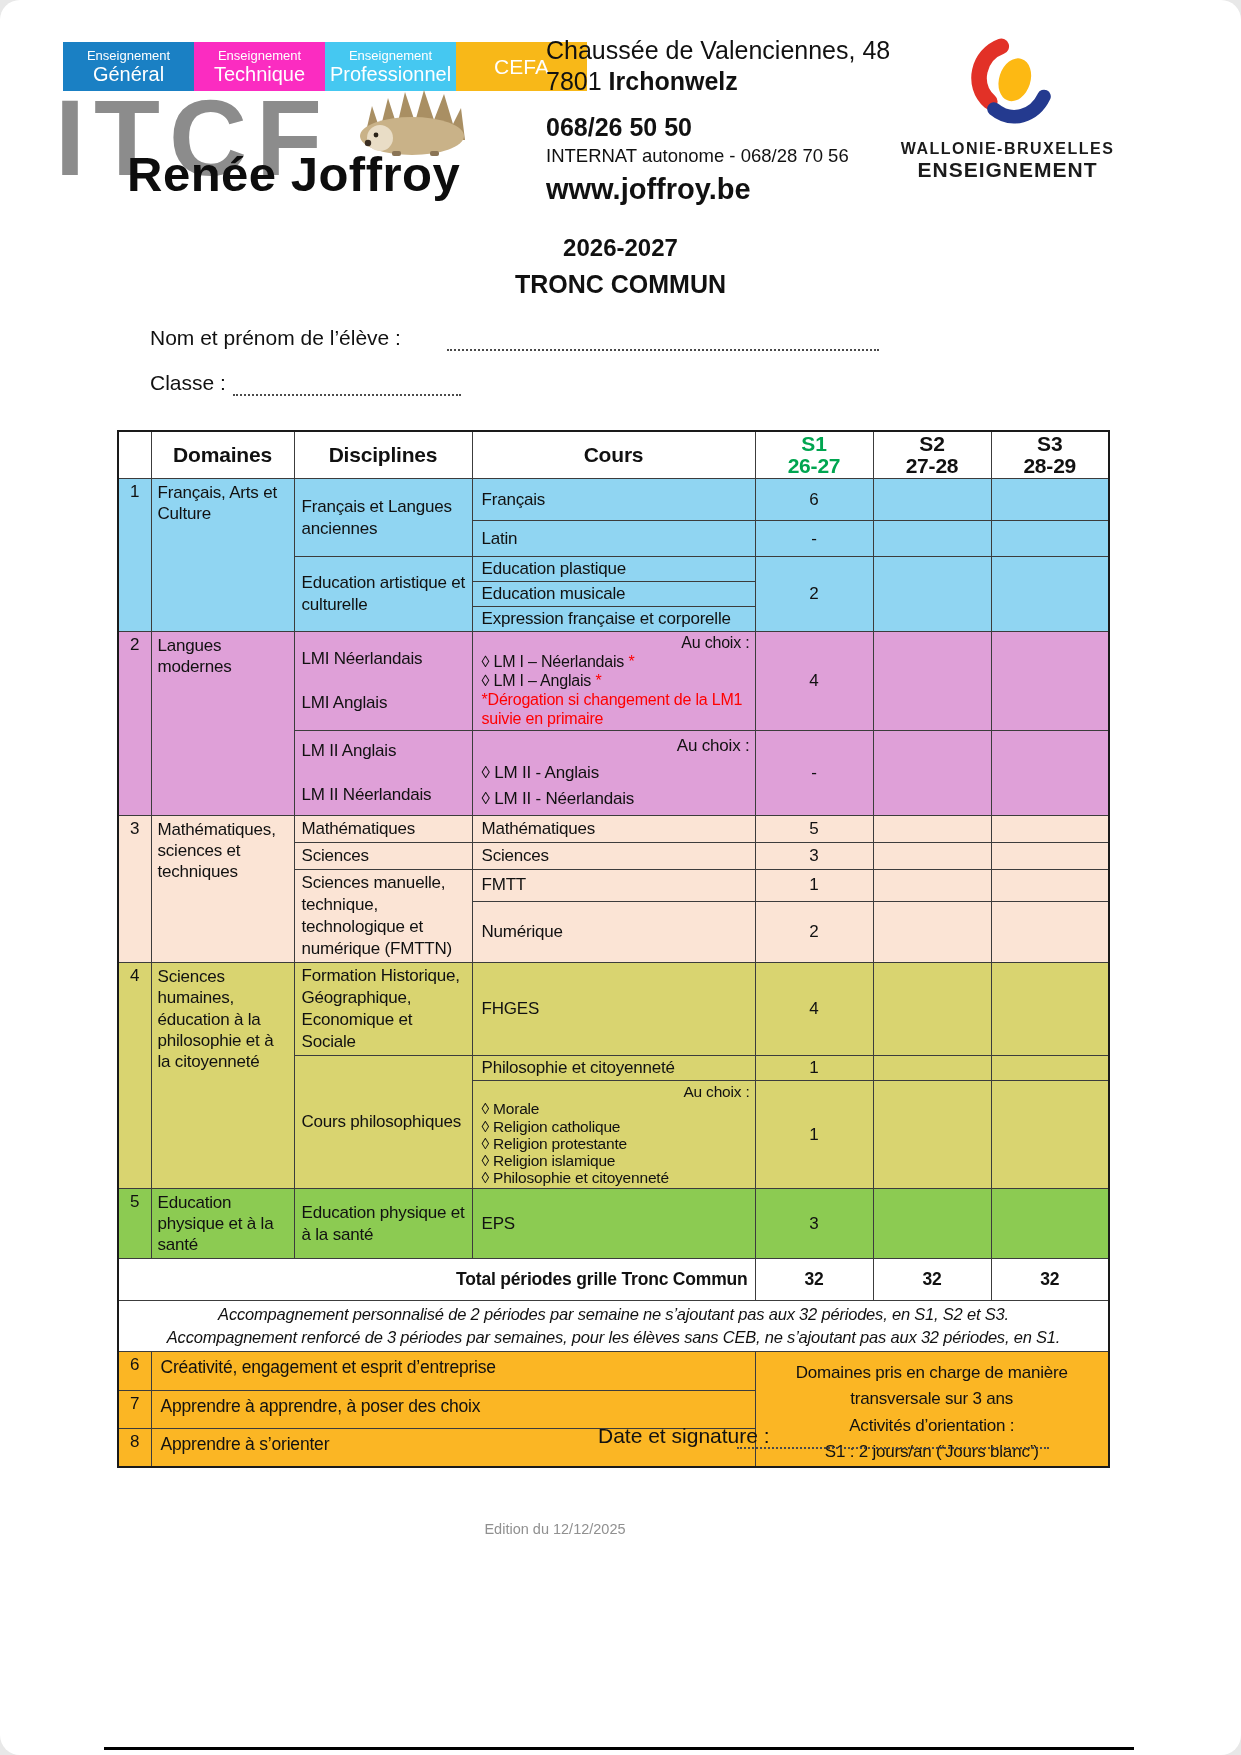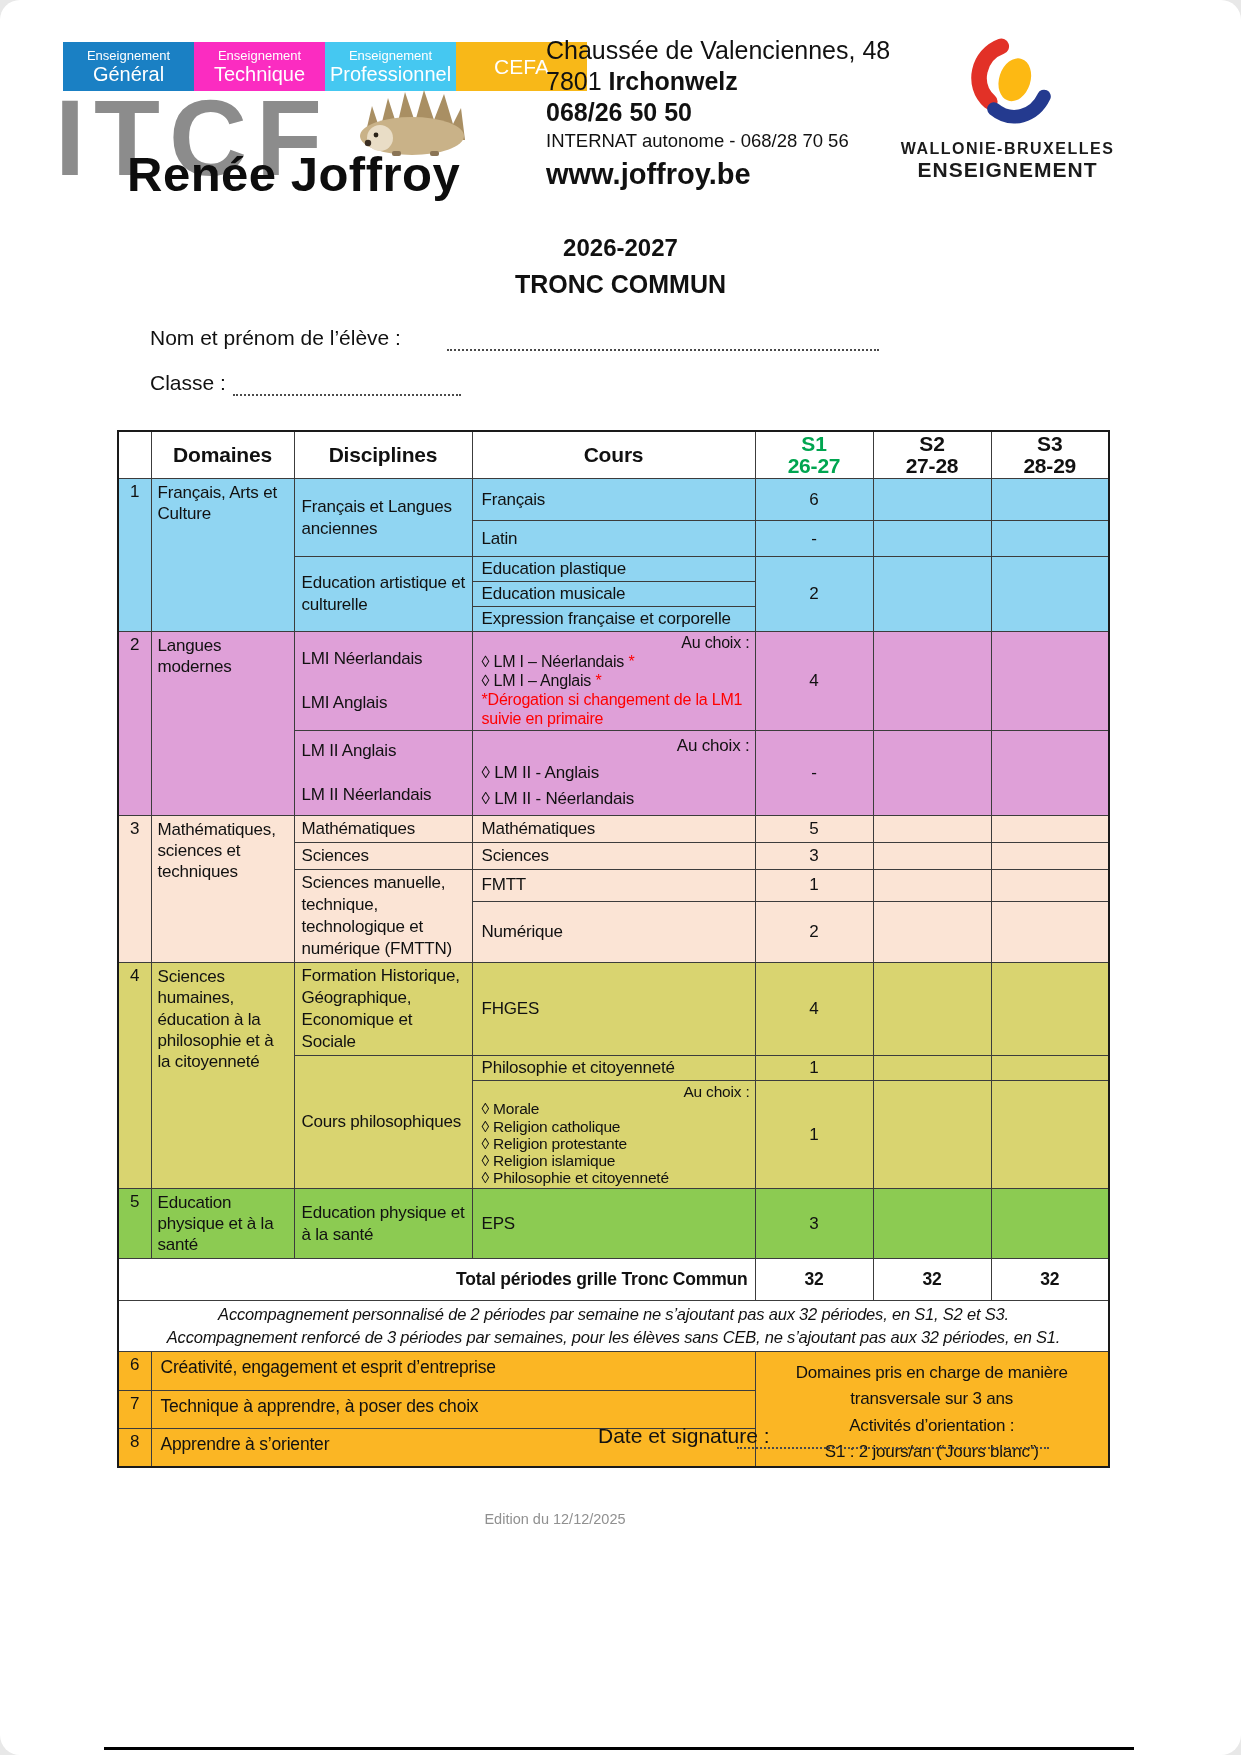--- a/index.html
+++ b/index.html
@@ -22,21 +22,21 @@
   .acronym{position:absolute;left:55px;top:84px;font-size:108px;font-weight:bold;color:#8c8c8c;
            line-height:1;letter-spacing:9px;}
   .schoolname{position:absolute;left:127px;top:146px;font-size:49px;font-weight:bold;color:#0d0d0d;letter-spacing:.5px;}
   .hedgehog{position:absolute;left:352px;top:82px;}
 
   
   .addr{position:absolute;left:546px;top:36px;width:350px;line-height:1.12;}
   .addr .a1{font-size:25px;}
   .addr .a2{font-size:25px;margin-top:3px;}
   .addr .a2 b{font-weight:bold;}
-  .addr .a3{font-size:25px;font-weight:bold;margin-top:3px;}
+  .addr .a3{font-size:25px;font-weight:bold;margin-top:18px;}
   .addr .a4{font-size:18.5px;margin-top:5px;}
   .addr .a5{font-size:29px;font-weight:bold;margin-top:6px;}
 
   
   .wbe{position:absolute;left:890px;top:38px;width:235px;text-align:center;color:#1b1b1b;}
   .wbe .w1{font-size:16px;font-weight:bold;letter-spacing:1.5px;margin-top:2px;}
   .wbe .w2{font-size:21px;font-weight:bold;letter-spacing:1px;}
 
   
   .year-title{position:absolute;left:0;top:234px;width:100%;text-align:center;font-size:24px;font-weight:bold;}
@@ -72,21 +72,21 @@
   .totlabel{text-align:right;vertical-align:middle;font-weight:bold;font-size:17.5px;padding-right:7px;background:#fff;}
   .totval{font-weight:bold;font-size:17.5px;background:#fff;}
   .notes{background:#fff;text-align:center;vertical-align:middle;font-style:italic;font-size:16.5px;line-height:1.38;padding:2px 4px;}
   .notes span{display:block;}
   .trv-label{vertical-align:top;text-align:left;font-size:17.5px;padding:5px 6px 2px 9px;}
   .trv-right{vertical-align:top;text-align:center;font-size:17px;line-height:1.55;padding-top:8px;}
 
   
   .footer{position:absolute;left:115px;top:1504px;width:880px;text-align:center;color:#909090;}
   .footer .f1{font-size:15px;}
-  .footer .f2{font-size:14.5px;margin-top:7px;}
+  .footer .f2{font-size:14.5px;margin-top:17px;}
   .bottom-rule{position:absolute;left:104px;top:1747px;width:1030px;height:3px;background:#000;}
 </style>
 </head>
 <body>
 
 <div id="page">
 
   <div class="banner">
     <div class="band band-general">
       <span class="l1">Enseignement</span>
@@ -322,21 +322,21 @@
     <tr style="height:38px">
       <td class="num c-orange">6</td>
       <td class="trv-label c-orange" colspan="3">Créativité, engagement et esprit d’entreprise</td>
       <td class="trv-right c-orange pre" colspan="3" rowspan="3">Domaines pris en charge de manière
 transversale sur 3 ans
 Activités d’orientation :
 S1 : 2 jours/an (‘Jours blanc’)</td>
     </tr>
     <tr style="height:38px">
       <td class="num c-orange">7</td>
-      <td class="trv-label c-orange" colspan="3">Technique à apprendre, à poser des choix</td>
+      <td class="trv-label c-orange" colspan="3">Apprendre à apprendre, à poser des choix</td>
     </tr>
     <tr style="height:38px">
       <td class="num c-orange">8</td>
       <td class="trv-label c-orange" colspan="3">Apprendre à s’orienter</td>
     </tr>
   </tbody>
     </table>
 
   <div class="flabel" style="left:598px;top:1424px;">Date et signature :</div>
   <div class="dotline" style="left:737px;top:1423px;width:312px;"></div>

